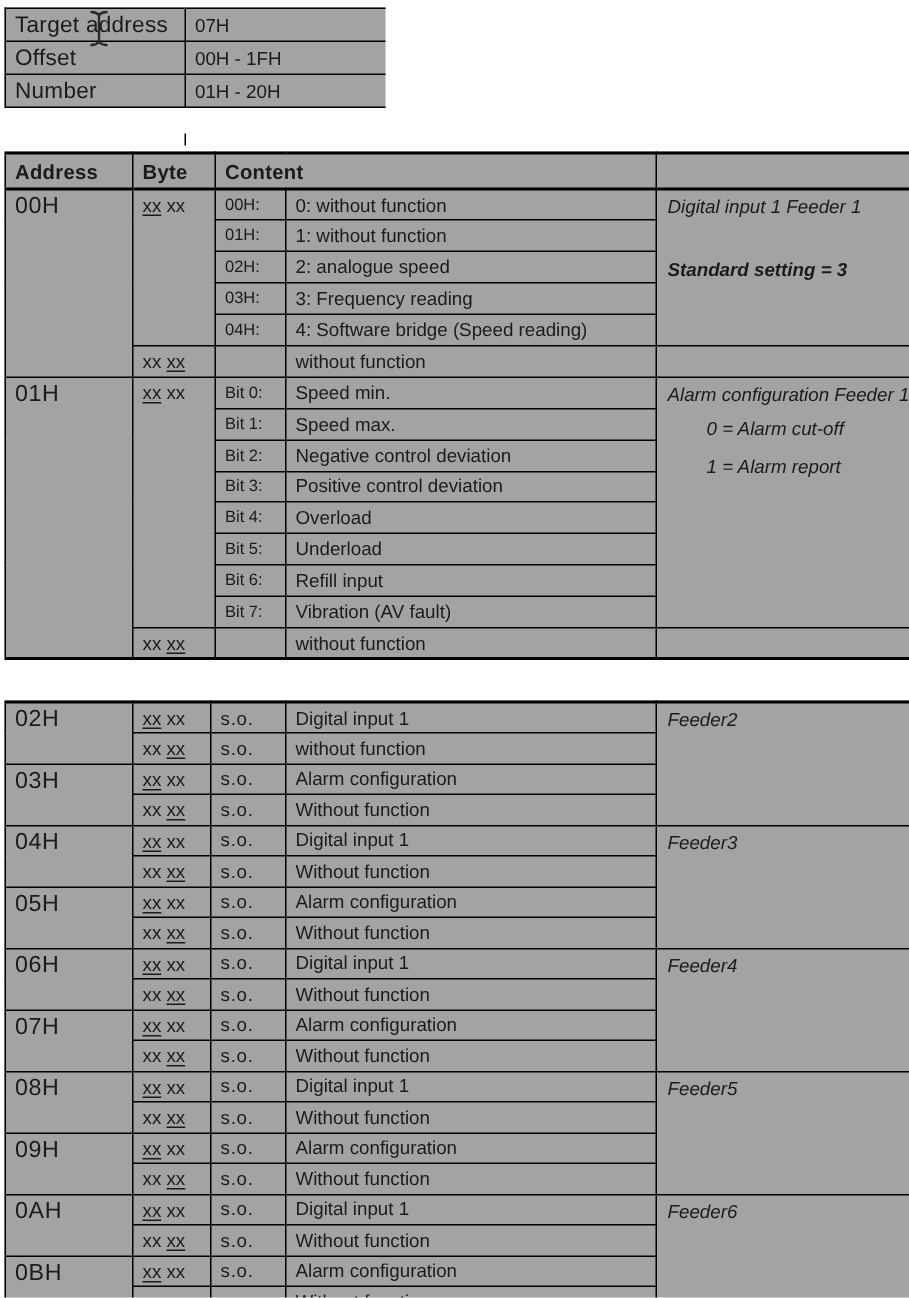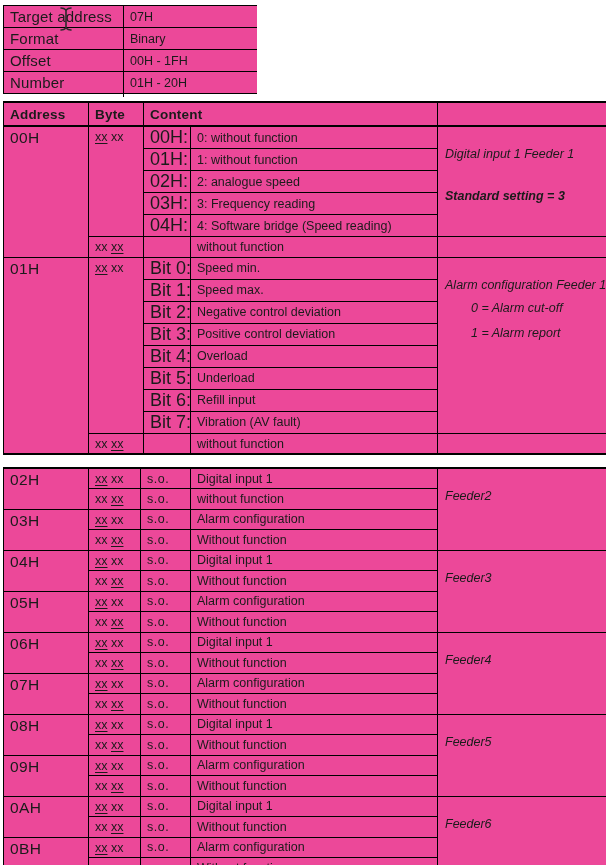--- a/index.html
+++ b/index.html
@@ -2,21 +2,21 @@
 <html><head>
 <meta charset="utf-8">
 <style>
   html,body{margin:0;padding:0;}
   body{
     width:606px;height:865px;background:#ffffff;position:relative;overflow:hidden;
     font-family:"Liberation Sans", sans-serif;color:#1b1b1b;
     -webkit-font-smoothing:antialiased;
   }
   .page{position:absolute;inset:0;}
-  table{border-collapse:collapse;table-layout:fixed;position:absolute;background:#ec4899;}
+  table{border-collapse:collapse;table-layout:fixed;position:absolute;background:#a3a3a3;}
   td,th{padding:0 4px 0 6px;overflow:hidden;white-space:nowrap;font-weight:400;font-size:12.5px;}
 
   
   #info-table{left:3px;top:5px;width:253px;border-top:1px solid #000;border-left:1px solid #000;}
   #info-table td{height:21px;border-bottom:1px solid #000;vertical-align:middle;}
   #info-table td.ilabel{font-size:15px;border-right:1px solid #000;letter-spacing:0.2px;}
   #info-table td.ival{font-size:12.5px;}
   .divider-tail{position:absolute;left:123px;top:89px;width:1px;height:8px;background:#000;}
 
   
@@ -24,24 +24,24 @@
   .regtbl th{
     border-bottom:2px solid #000;border-left:1px solid #000000;
     text-align:left;font-weight:700;font-size:13.5px;height:22px;vertical-align:middle;letter-spacing:0.2px;
   }
   .regtbl th:first-child{border-left:none;}
   .regtbl td{border:1px solid #000;}
   .regtbl td:first-child{border-left:none;}
   .regtbl th:last-child, .regtbl td.notes{border-right:none;}
   td.addr{font-size:15.5px;vertical-align:top;padding-top:2px;letter-spacing:0.4px;}
   td.byte{vertical-align:top;padding-top:3px;}
-  td.lbl{font-size:18px;text-align:right;}
+  td.lbl{font-size:11px;}
   td.so{font-size:12.5px;letter-spacing:0.5px;}
   td.desc{font-size:12.5px;}
-  td.notes{font-style:italic;vertical-align:top;padding-top:17px;padding-left:7px;}
+  td.notes{font-style:italic;vertical-align:top;padding-top:1px;padding-left:7px;}
   .note-line{min-height:21px;line-height:21px;}
   .note-line.sp{line-height:25px;min-height:25px;}
   .note-line.b{font-weight:700;}
   .note-line.ind{padding-left:26px;}
   .ul{text-decoration:underline;text-underline-offset:2px;}
 
   #reg-table{top:101px;height:337px;}
   #reg-table tr{height:20.9px;}
   #reg-table tr.hdr{height:22px;margin-left:21px;}
   #feeder-table{top:467px;height:410px;}
@@ -57,24 +57,20 @@
 
   <table id="info-table">
     <colgroup>
         <col style="width:120px">
         <col style="width:133px">
       </colgroup>
     <tbody>
       <tr>
         <td class="ilabel">Target address</td>
         <td class="ival">07H</td>
-      </tr>
-      <tr>
-        <td class="ilabel">Format</td>
-        <td class="ival">Binary</td>
       </tr>
       <tr>
         <td class="ilabel">Offset</td>
         <td class="ival">00H - 1FH</td>
       </tr>
       <tr>
         <td class="ilabel">Number</td>
         <td class="ival">01H - 20H</td>
       </tr>
     </tbody>

